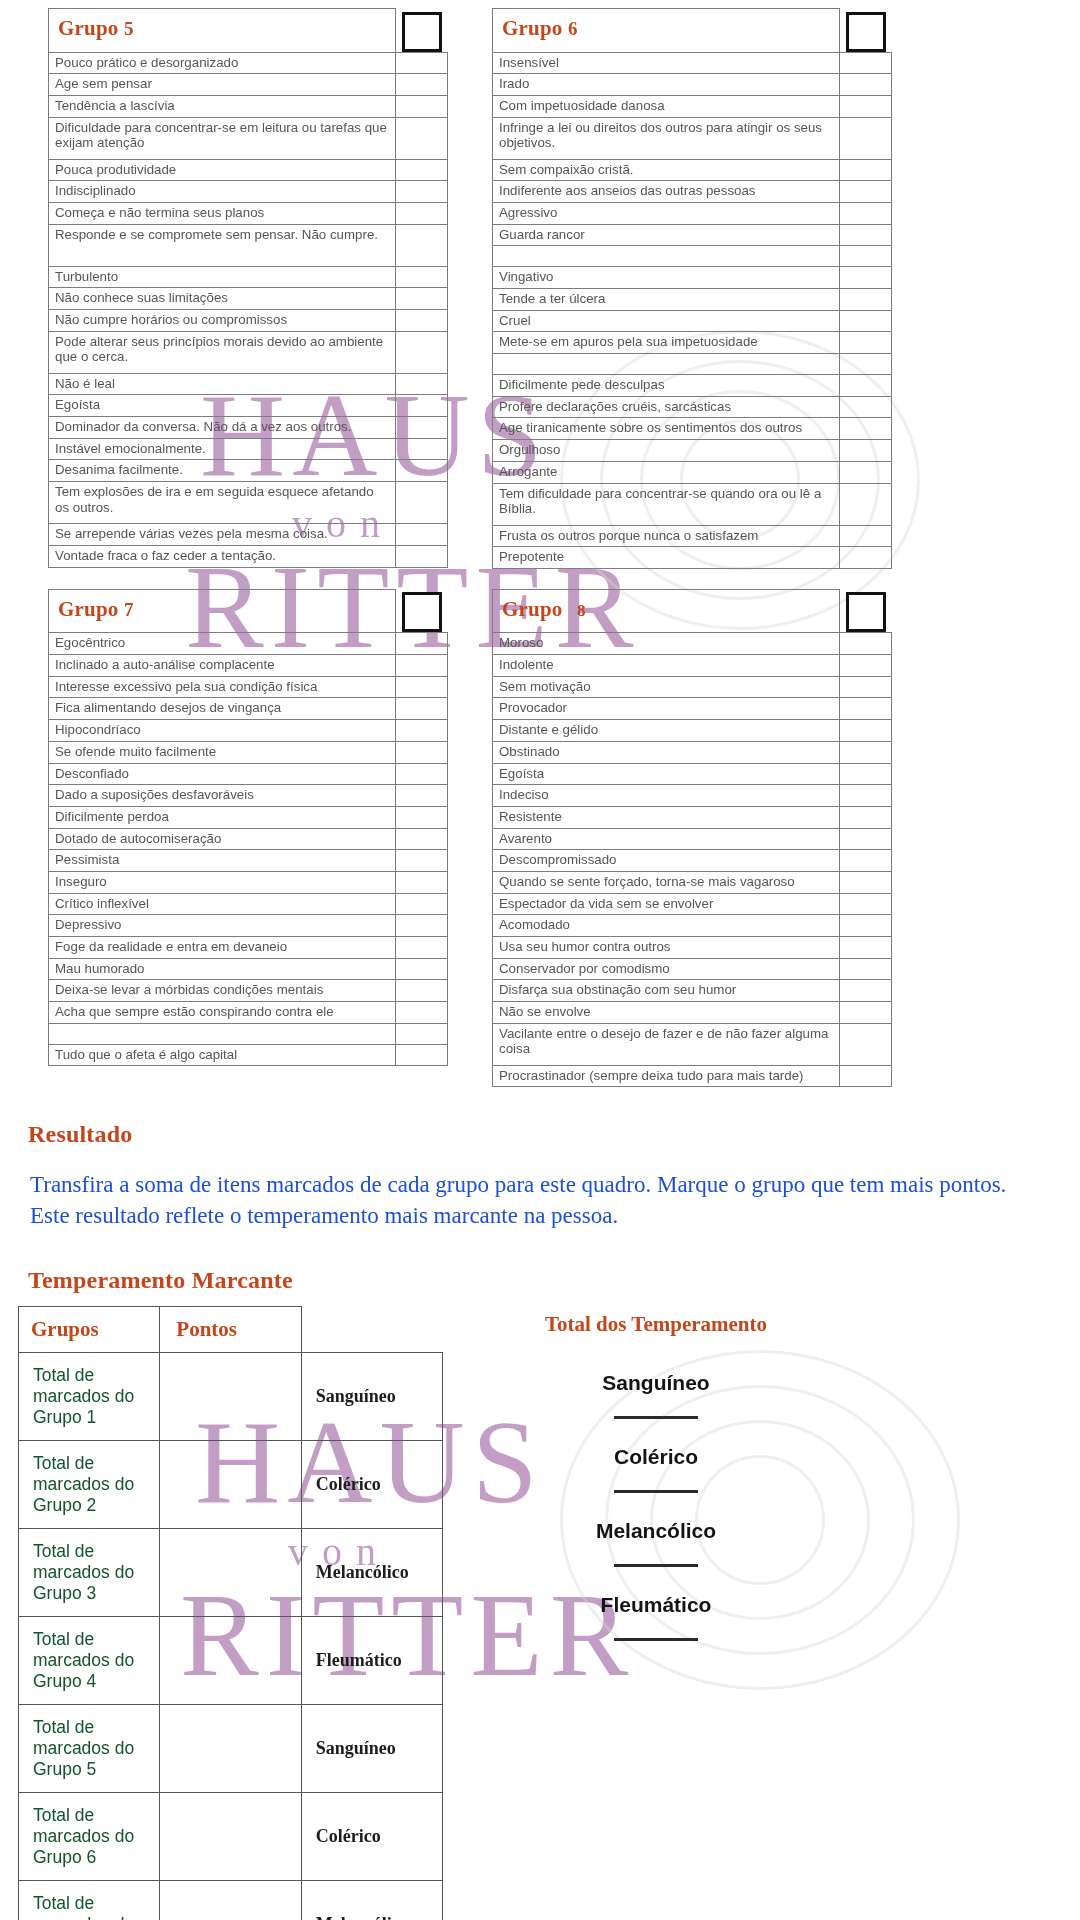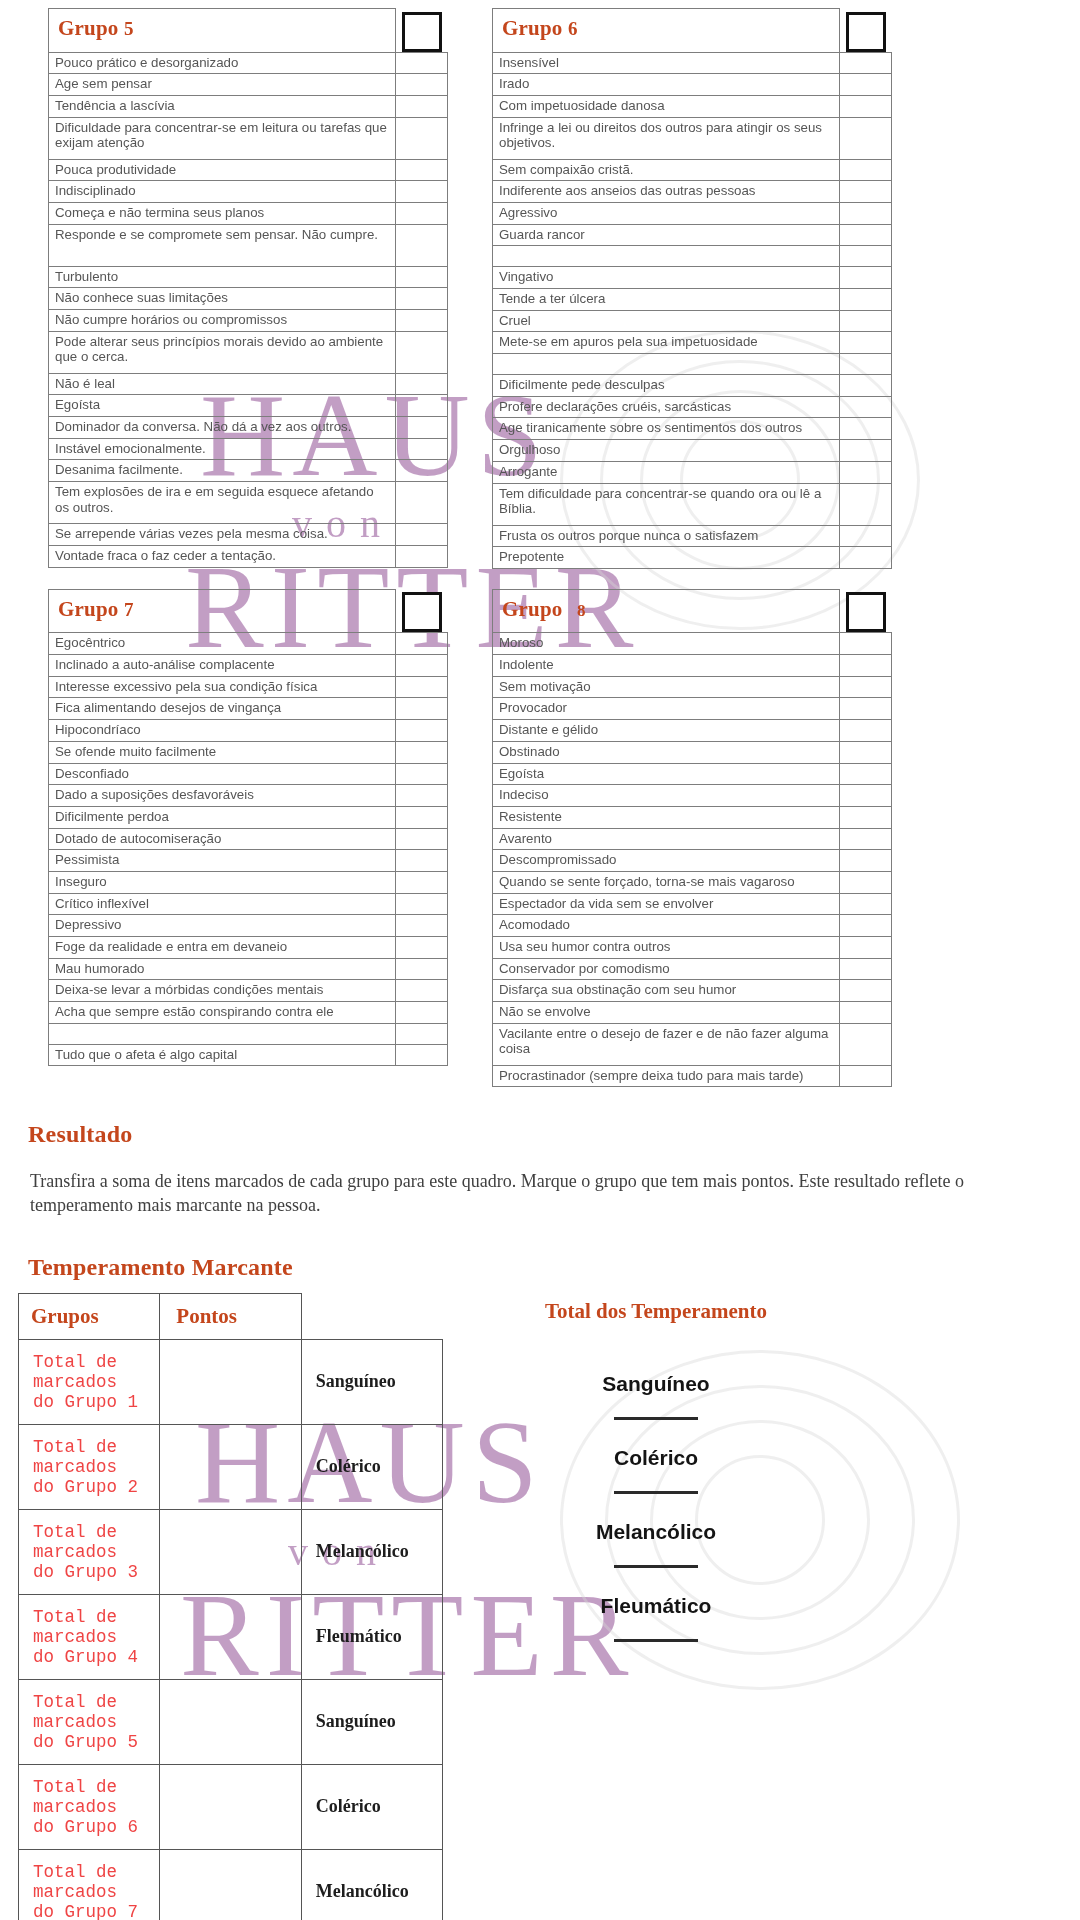--- a/index.html
+++ b/index.html
@@ -97,23 +97,23 @@
   h2.sec {
     font-family:"Liberation Serif", serif;
     font-size:24px;
     font-weight:bold;
     color:#c4461c;
     margin:14px 0 0 28px;
     letter-spacing:.2px;
   }
   p.intro {
     font-family:"Liberation Serif", serif;
-    font-size:18px;
+    font-size:23px;
     line-height:1.32;
-    color:#404040;
+    color:#1d4ed8;
     margin:22px 0 0 30px;
     width:1000px;
   }
 
   
   .results-wrap {
     display:flex;
     align-items:flex-start;
     margin:12px 0 0 18px;
   }
@@ -130,23 +130,23 @@
     font-weight:bold;
     font-size:21px;
     color:#c4461c;
     text-align:left;
     padding:9px 12px;
     height:46px;
   }
   .r-head.pts { padding-left:16px; }
 
   .r-grp {
-    font-family:Liberation Mono, monospace;
+    font-family:Liberation Sans, sans-serif;
     font-size:17.5px;
-    color:#ef4444;
+    color:#14532d;
     padding:12px 14px;
     height:41px;
     width:290px;
     margin-top:12px;
   }
   .r-pts { width:110px; }
   .r-temp {
     font-family:"Liberation Serif", serif;
     font-weight:bold;
     font-size:18px;
@@ -162,21 +162,21 @@
     margin-left:48px;
     width:330px;
     text-align:center;
     padding-top:6px;
   }
   .totals-title {
     font-family:"Liberation Serif", serif;
     font-weight:bold;
     font-size:21px;
     color:#c4461c;
-    margin-bottom:48px;
+    margin-bottom:34px;
   }
   .tot-item { margin-bottom:22px; }
   .tot-name {
     font-size:21px;
     font-weight:bold;
     color:#141414;
     font-family:"Liberation Sans", sans-serif;
     margin-bottom:10px;
   }
   .tot-line {

